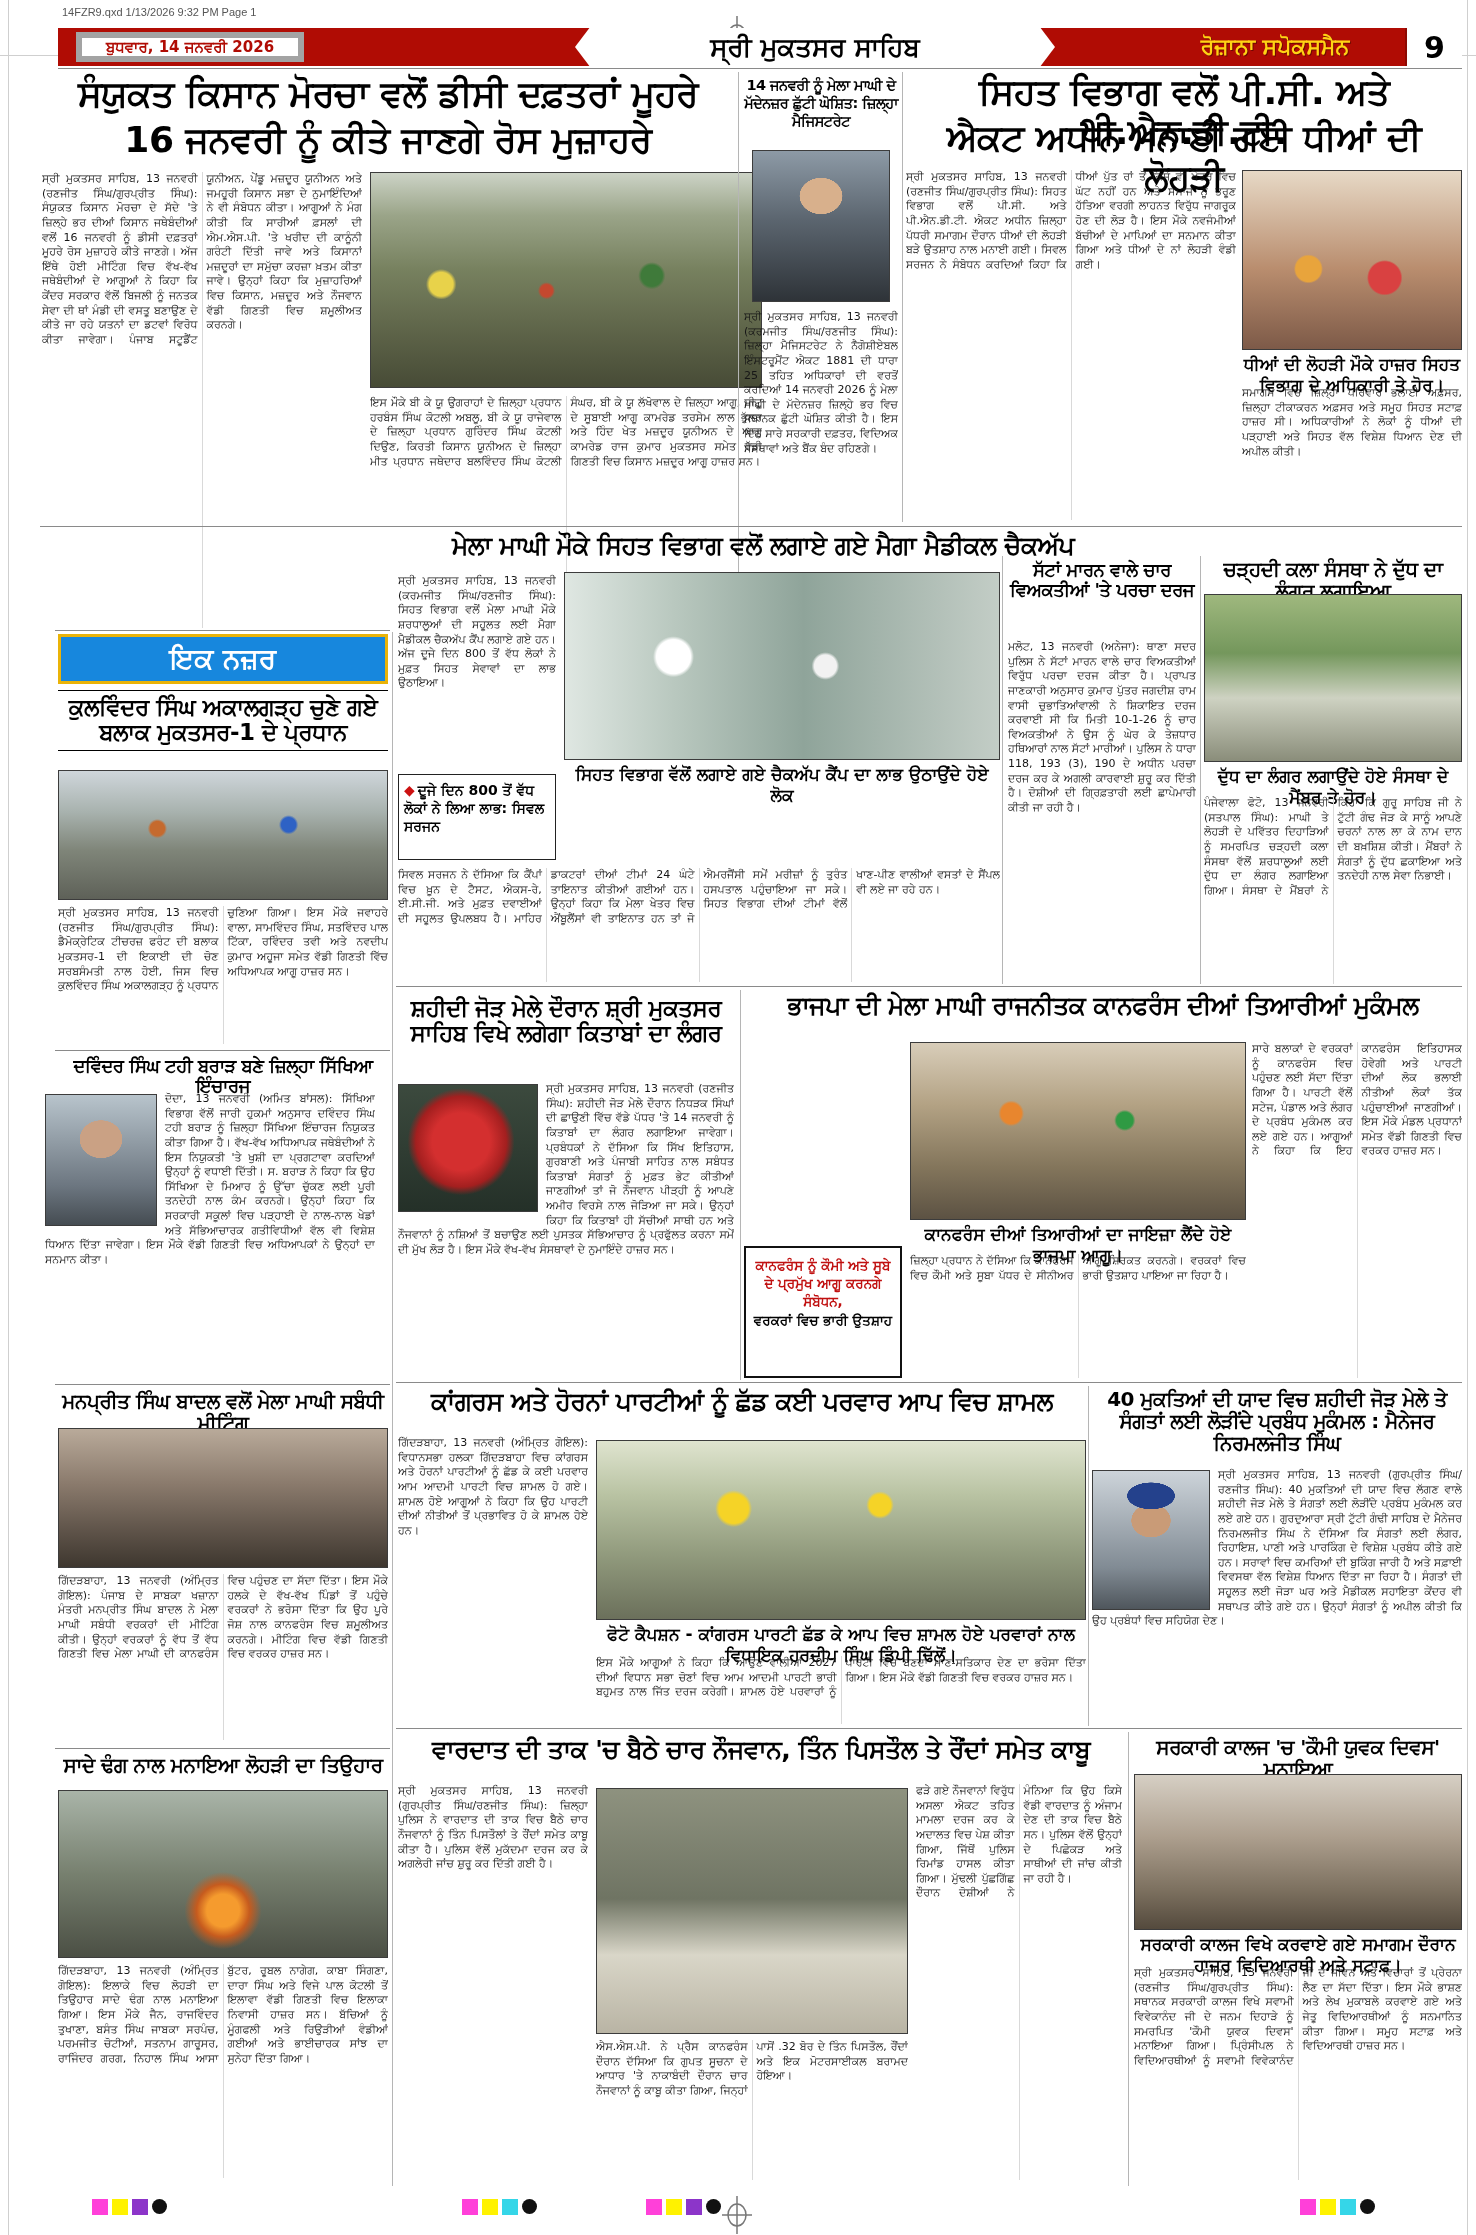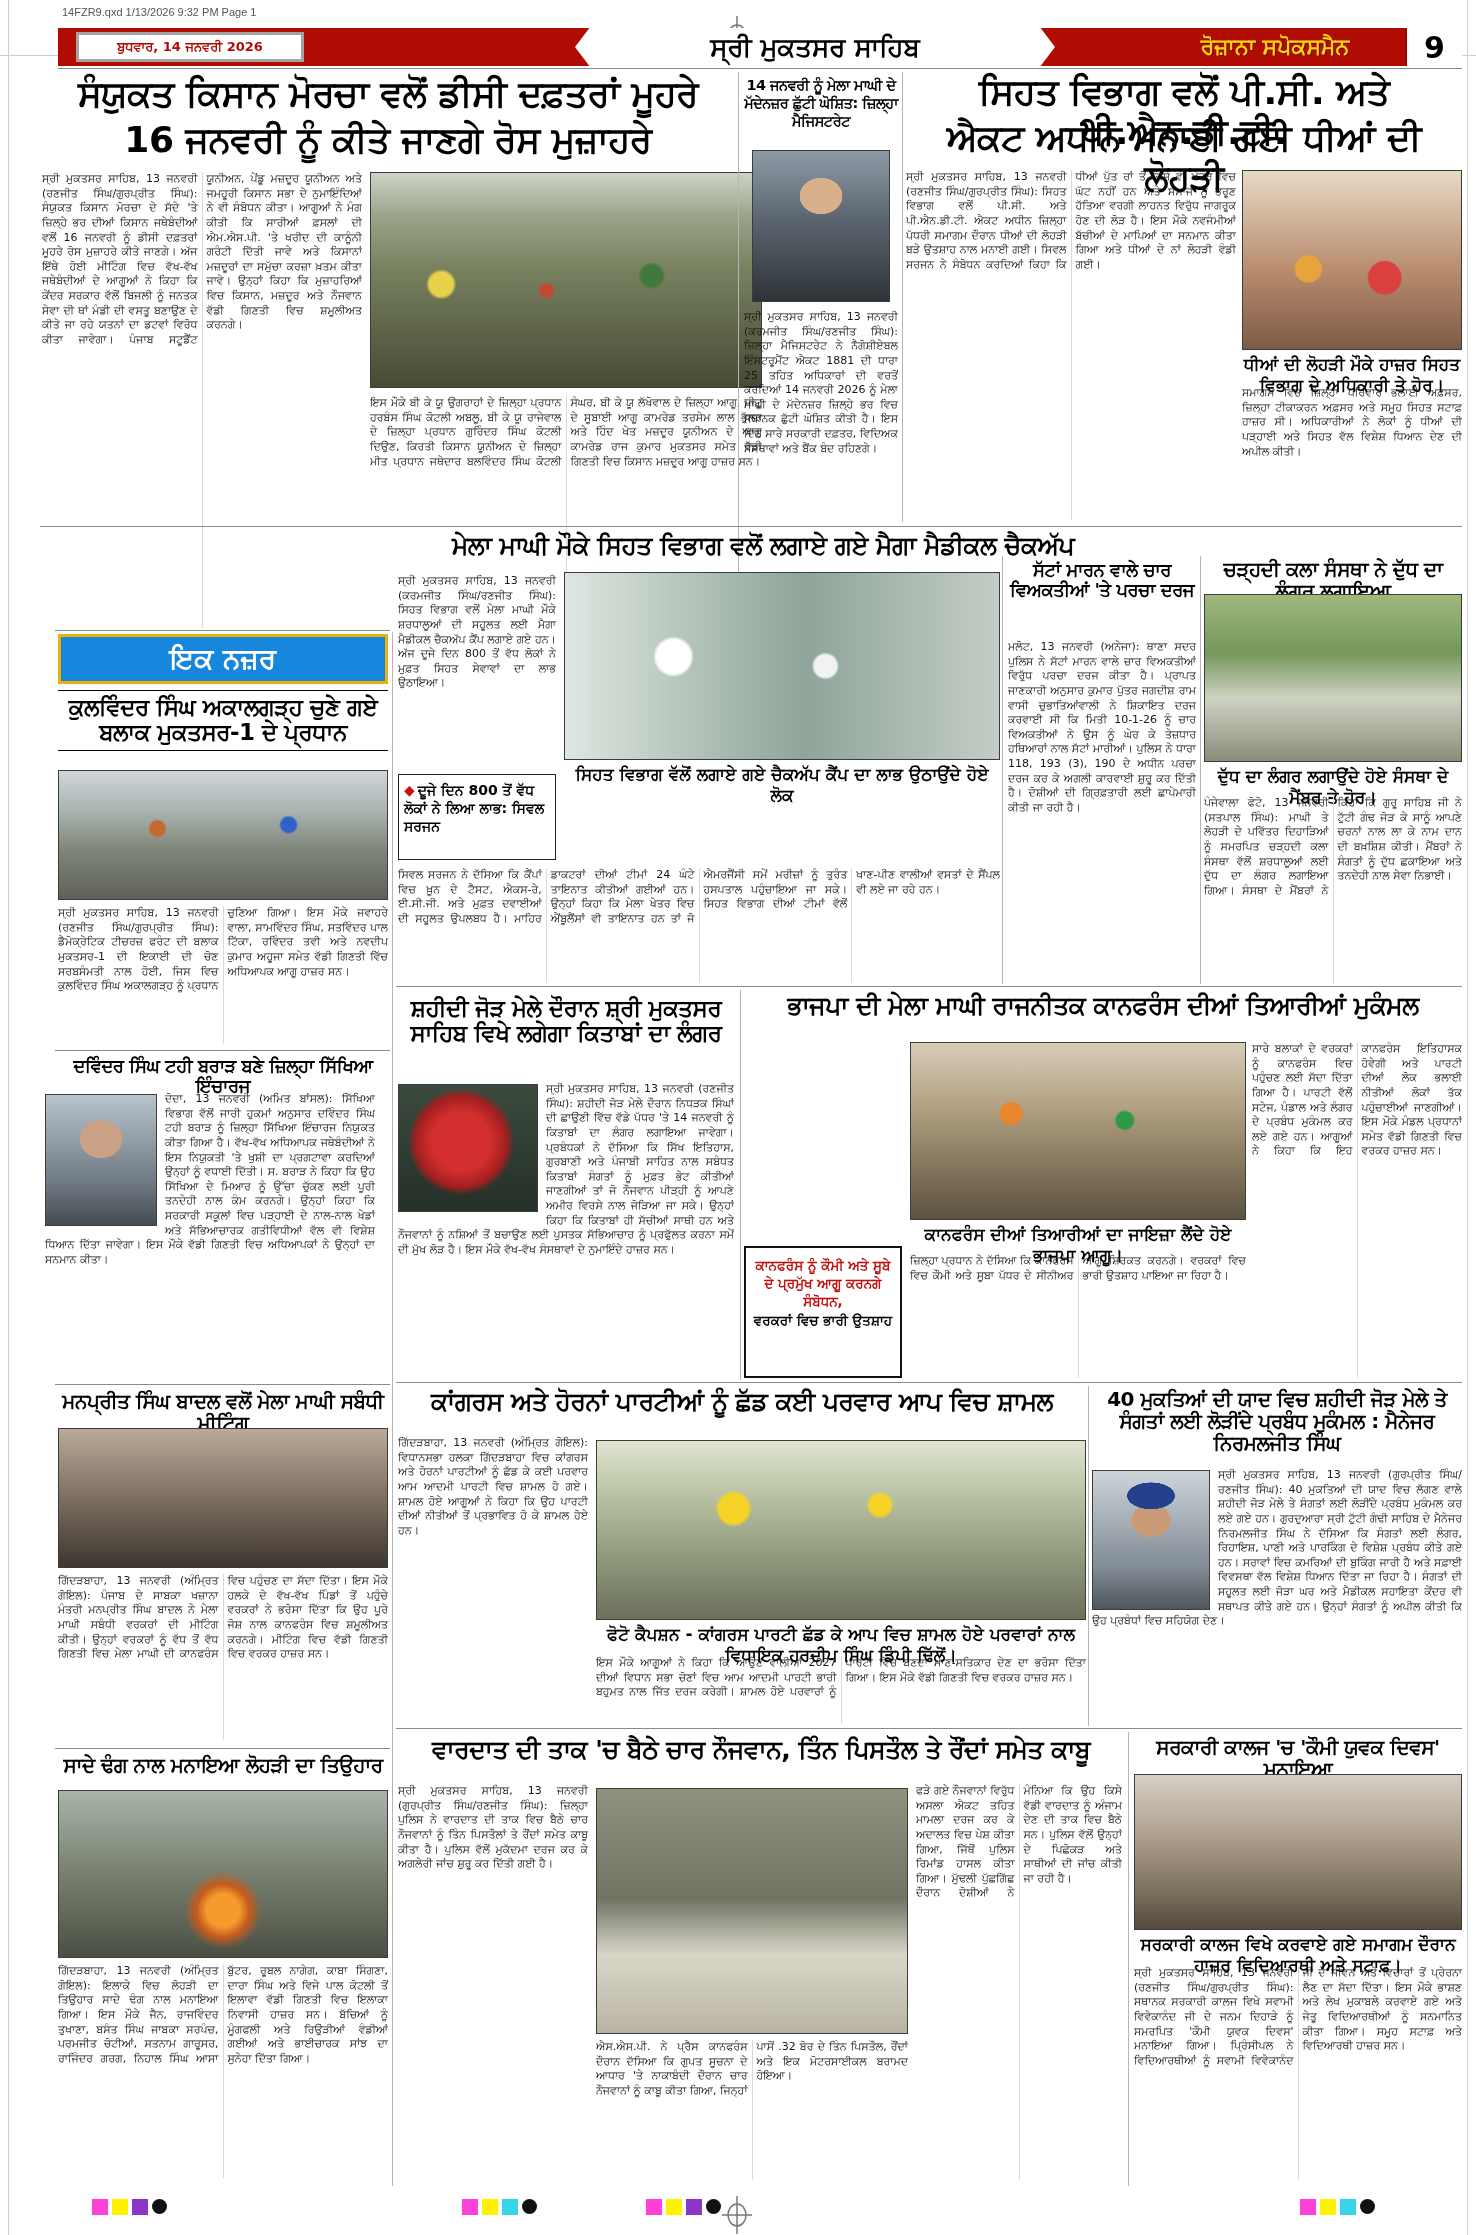--- a/index.html
+++ b/index.html
@@ -3,21 +3,21 @@
 <meta charset="utf-8">
 <style>
   *{margin:0;padding:0;box-sizing:border-box}
   html,body{background:#e9e9e9}
   body{font-family:"DejaVu Sans","Liberation Sans",sans-serif}
   .page{position:relative;width:1476px;height:2235px;background:#fff;margin:0 auto;overflow:hidden}
   .abs{position:absolute}
   .printline{font-family:Liberation Sans, sans-serif;font-size:11px;color:#555}
   .edge{background:#cfcfcf}
   .masthead{background:#b00c04}
-  .mh-date{background:#fff;color:#b00c04;font-weight:700;font-size:13px;display:flex;align-items:center;justify-content:center;border:3px solid #a3a3a3}
+  .mh-date{background:#fff;color:#b00c04;font-weight:700;font-size:15px;display:flex;align-items:center;justify-content:center;border:6px solid #a3a3a3}
   .mh-center{background:#fff;color:#000;font-weight:800;font-size:26px;display:flex;align-items:center;justify-content:center;clip-path:polygon(0 50%,3% 0,97% 0,100% 50%,97% 100%,3% 100%)}
   .mh-paper{color:#ffd314;font-weight:800;font-size:22px;text-align:center;text-shadow:1px 1px 0 #6d0802}
   .mh-pageno{background:#fff;color:#000;font-weight:800;font-size:30px;display:flex;align-items:center;justify-content:center;border-left:2px solid #8d0a03}
   .hd{font-weight:800;color:#000;text-align:center;line-height:1.1;letter-spacing:-0.5px}
   .h36{font-size:36px}.h26{font-size:25px}.h24{font-size:23px}.h21{font-size:20px}.h19{font-size:18px}.h15{font-size:14.5px;line-height:1.25}
   .bt{font-size:11px;line-height:1.33;text-align:justify;color:#161616;overflow:hidden}
   .c2{column-count:2;column-gap:9px;column-rule:1px solid #d9d9d9}
   .c4{column-count:4;column-gap:9px;column-rule:1px solid #d9d9d9}
   .cap{font-size:17px;font-weight:700;text-align:center;color:#000;line-height:1.25}
   .photo{border:1px solid #3c3c3c}

